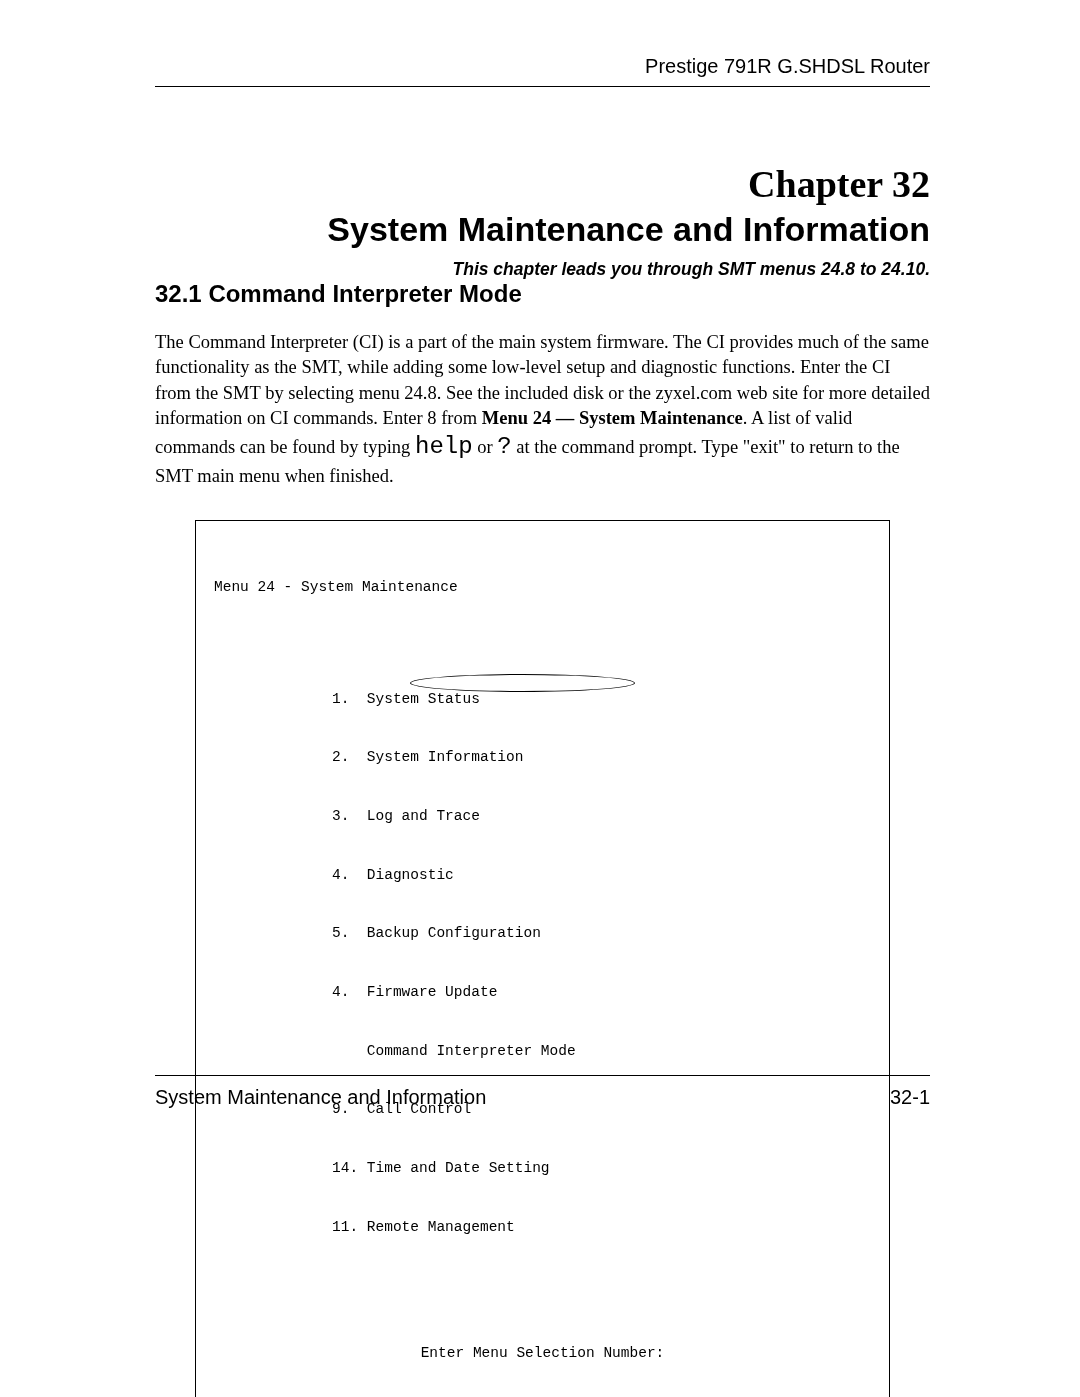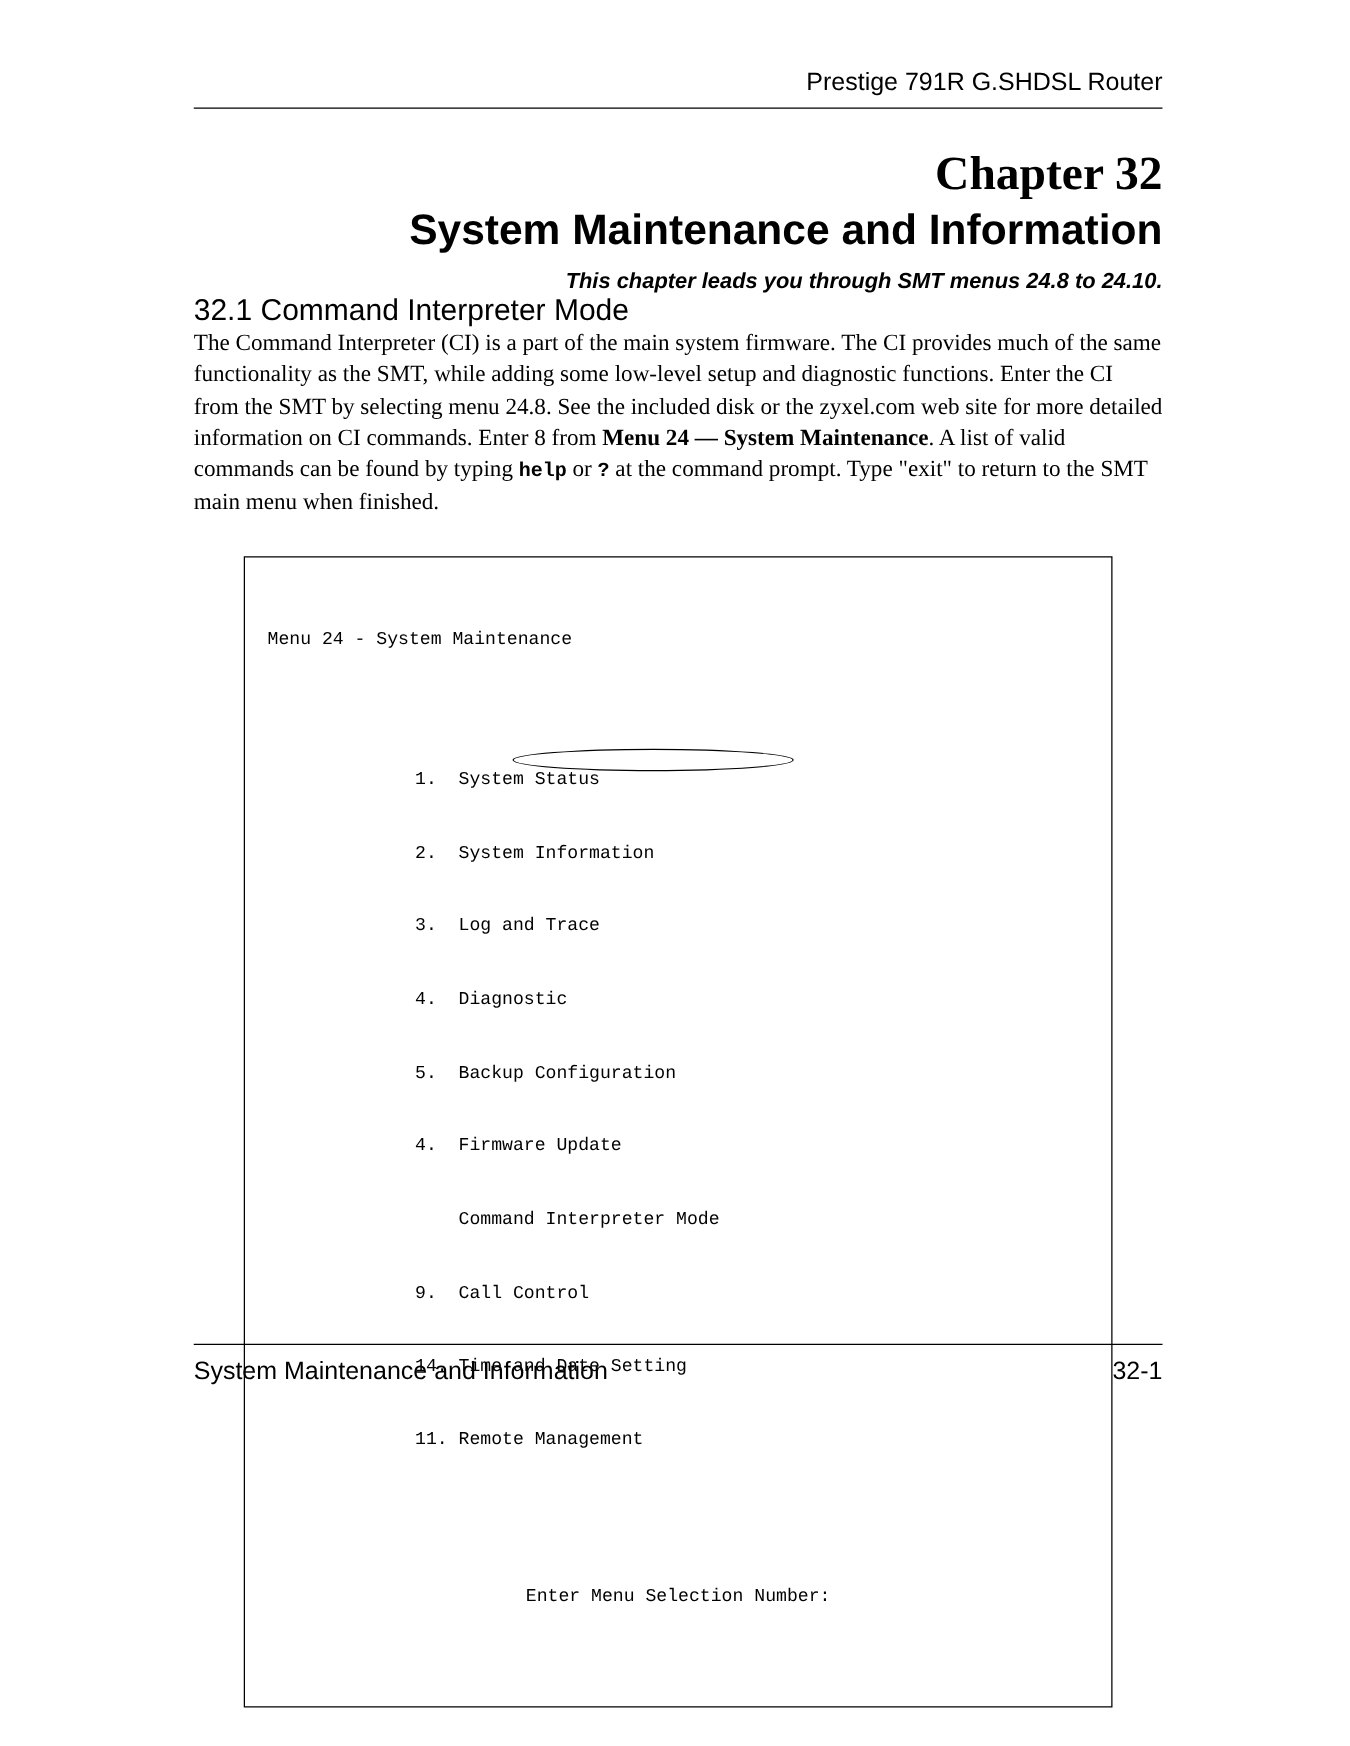--- a/index.html
+++ b/index.html
@@ -18,21 +18,21 @@
       padding: 55px 150px 0 155px;
       height: 100%;
       position: relative;
     }
     .header {
       text-align: right;
       font-size: 20px;
       font-family: Arial, Helvetica, sans-serif;
       padding-bottom: 8px;
       border-bottom: 1.5px solid #000;
-      margin-bottom: 30px;
+      margin-bottom: 75px;
     }
     .chapter-label {
       text-align: right;
       font-family: 'Times New Roman', Times, serif;
       font-size: 38px;
       font-weight: bold;
       margin-bottom: 4px;
     }
     .chapter-title {
       text-align: right;
@@ -43,37 +43,37 @@
     }
     .chapter-subtitle {
       text-align: right;
       font-family: Arial, Helvetica, sans-serif;
       font-style: italic;
       font-weight: bold;
       font-size: 17.5px;
     }
     .section-heading {
       font-family: Arial, Helvetica, sans-serif;
-      font-weight: normal;
+      font-weight: bold;
       font-size: 24px;
+      margin-bottom: 22px;
     }
     .paragraph {
       font-family: 'Times New Roman', Times, serif;
       font-size: 18.5px;
       line-height: 1.37;
       text-align: left;
       margin-bottom: 30px;
     }
     .bold-inline {
       font-weight: bold;
     }
     .mono-inline {
       font-family: 'Courier New', Courier, monospace;
-      font-size: 16px;
-      font-weight: bold;
+      font-size: 24px;
     }
     .menu-box {
       border: 1px solid #000;
       margin: 25px 40px 10px 40px;
       padding: 18px 18px 18px 18px;
       font-family: 'Courier New', Courier, monospace;
       font-size: 14.5px;
       line-height: 1.35;
       position: relative;
       white-space: pre;

